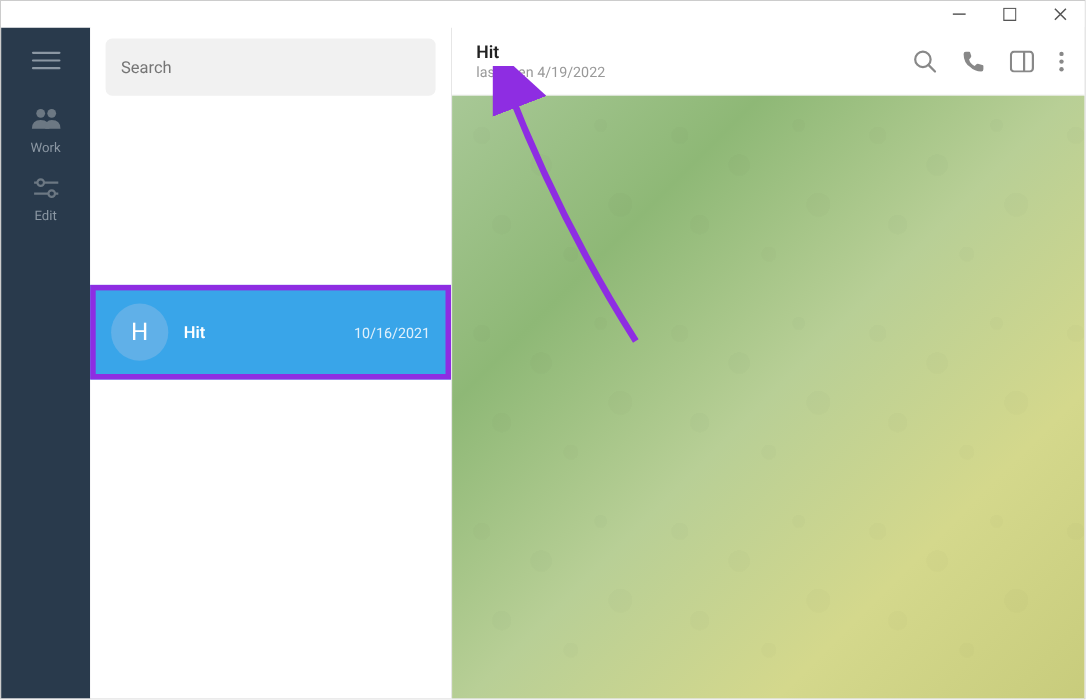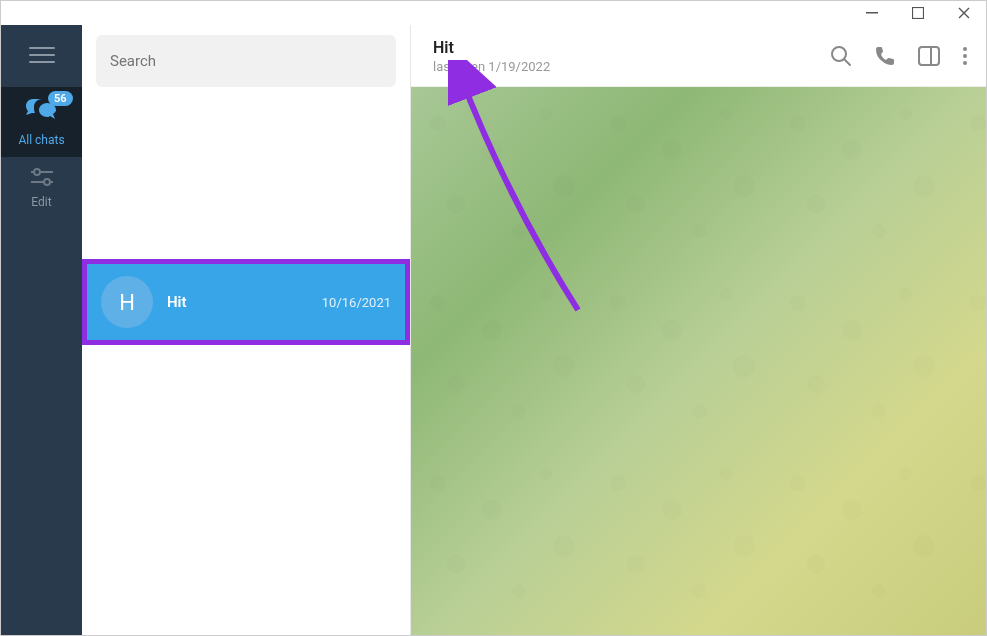--- a/index.html
+++ b/index.html
@@ -87,32 +87,33 @@
 
   <div class="main-area">
 
     <div class="sidebar">
       <div class="hamburger">
         <span></span>
           <span></span>
           <span></span>
       </div>
 
-      <div class="nav-item active">
-        <div class="nav-icon">
-          <svg width="34" height="28" viewBox="0 0 34 28">
-            <path d="M8 2 C4 2 1 5 1 9 C1 11 2 13 3 14 L1 18 L7 16 C8 16 9 16 10 16 C9 14 9 12 9 10 C9 6 12 2 17 2 Z" fill="#4fa9e8"></path>
-            <path d="M22 6 C18 6 14 9 14 13 C14 17 18 20 22 20 C23 20 24 20 25 19 L30 22 L28 17 C30 16 31 14 31 13 C31 9 27 6 22 6 Z" fill="#4fa9e8"></path>
-          </svg>
-          <span class="badge">56</span>
-        </div>
-        <span class="nav-label">All chats</span>
-      </div>
 
 
+      <div class="nav-item">
+        <div class="nav-icon">
+          <svg width="30" height="22" viewBox="0 0 30 22">
+            <circle cx="10" cy="6" r="4" fill="#6c7883"></circle>
+            <circle cx="20" cy="6" r="4" fill="#6c7883"></circle>
+            <path d="M2 20 Q2 12 10 12 Q18 12 18 20 Z" fill="#6c7883"></path>
+            <path d="M14 20 Q14 12 20 12 Q28 12 28 20 Z" fill="#6c7883"></path>
+          </svg>
+        </div>
+        <span class="nav-label">Work</span>
+      </div>
 
       <div class="nav-item">
         <div class="nav-icon">
           <svg width="26" height="20" viewBox="0 0 26 20">
             <line x1="2" y1="5" x2="24" y2="5" stroke="#6c7883" stroke-width="2"></line>
             <circle cx="8" cy="5" r="3" fill="#293a4c" stroke="#6c7883" stroke-width="2"></circle>
             <line x1="2" y1="15" x2="24" y2="15" stroke="#6c7883" stroke-width="2"></line>
             <circle cx="18" cy="15" r="3" fill="#293a4c" stroke="#6c7883" stroke-width="2"></circle>
           </svg>
         </div>
@@ -136,21 +137,21 @@
             </div>
           </div>
         </div>
       </div>
     </div>
 
     <div class="chatview">
       <div class="chat-header">
         <div class="header-titles">
           <span class="header-name">Hit</span>
-          <span class="header-status">last seen 1/19/2022</span>
+          <span class="header-status">last seen 4/19/2022</span>
         </div>
         <div class="header-actions">
           <div class="header-btn">
             <svg width="22" height="22" viewBox="0 0 22 22">
               <circle cx="9" cy="9" r="7" fill="none" stroke="#888" stroke-width="2"></circle>
               <line x1="14" y1="14" x2="20" y2="20" stroke="#888" stroke-width="2" stroke-linecap="round"></line>
             </svg>
           </div>
           <div class="header-btn">
             <svg width="22" height="22" viewBox="0 0 22 22">

